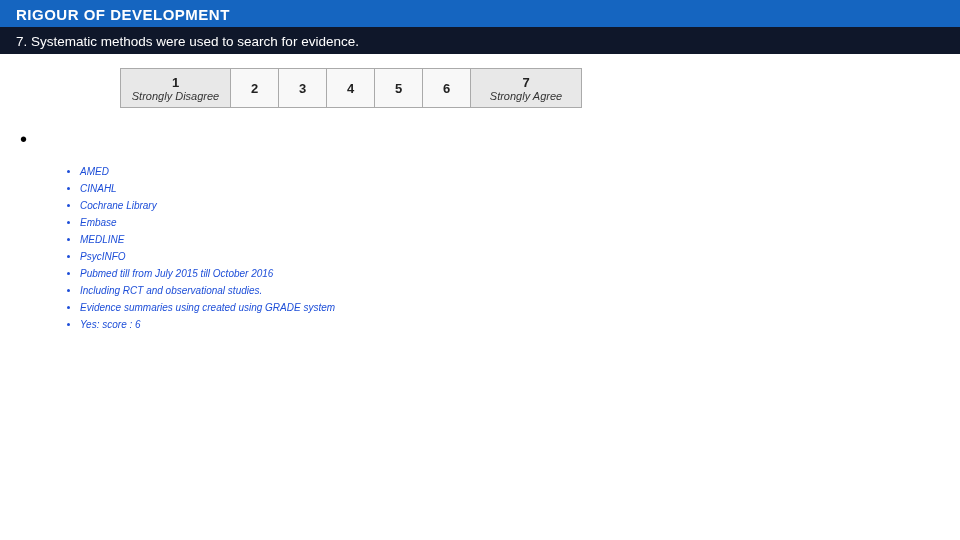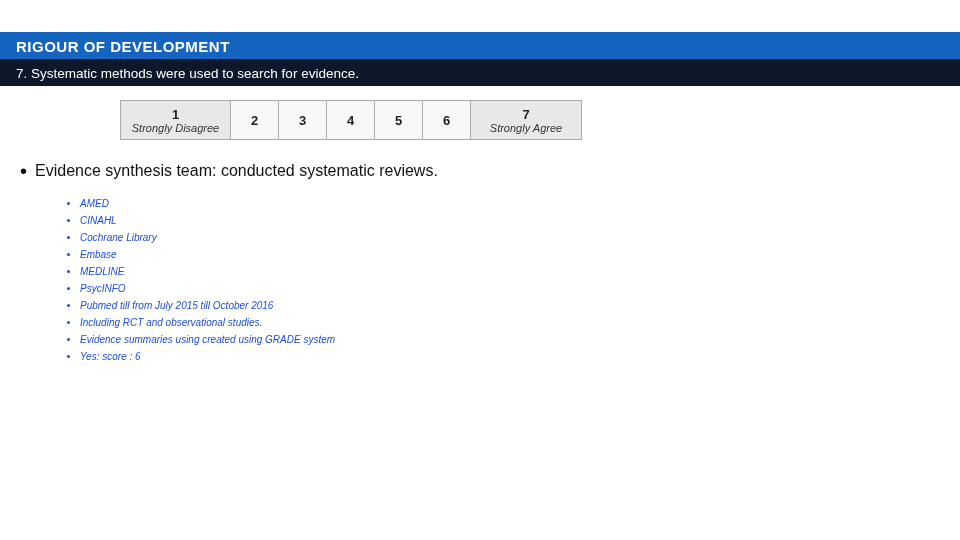--- a/index.html
+++ b/index.html
@@ -15,21 +15,20 @@
       font-family: Arial, sans-serif;
       font-size: 15px;
       overflow: hidden;
     }
 
     .page-wrapper {
       width: 960px;
       height: 424px;
       position: relative;
       padding: 0;
-      margin-top: 32px;
     }
 
     
     .header-bar {
       background-color: #1565c0;
       padding: 6px 16px 4px 16px;
     }
 
     .header-title {
       color: #ffffff;
@@ -185,21 +184,20 @@
         <span class="rating-label">Strongly Agree</span>
       </div>
 
     </div>
   </div>
 
   <div class="content-area">
 
     <div class="main-bullet">
       <span class="main-bullet-dot">•</span>
-      <span class="main-bullet-text">Evidence synthesis team: conducted systematic reviews.</span>
     </div>
 
     <ul class="sub-bullets" id="sub-bullets-list">
     <li>AMED</li>
         <li>CINAHL</li>
         <li>Cochrane Library</li>
         <li>Embase</li>
         <li>MEDLINE</li>
         <li>PsycINFO</li>
         <li>Pubmed till from July 2015 till October 2016</li>

